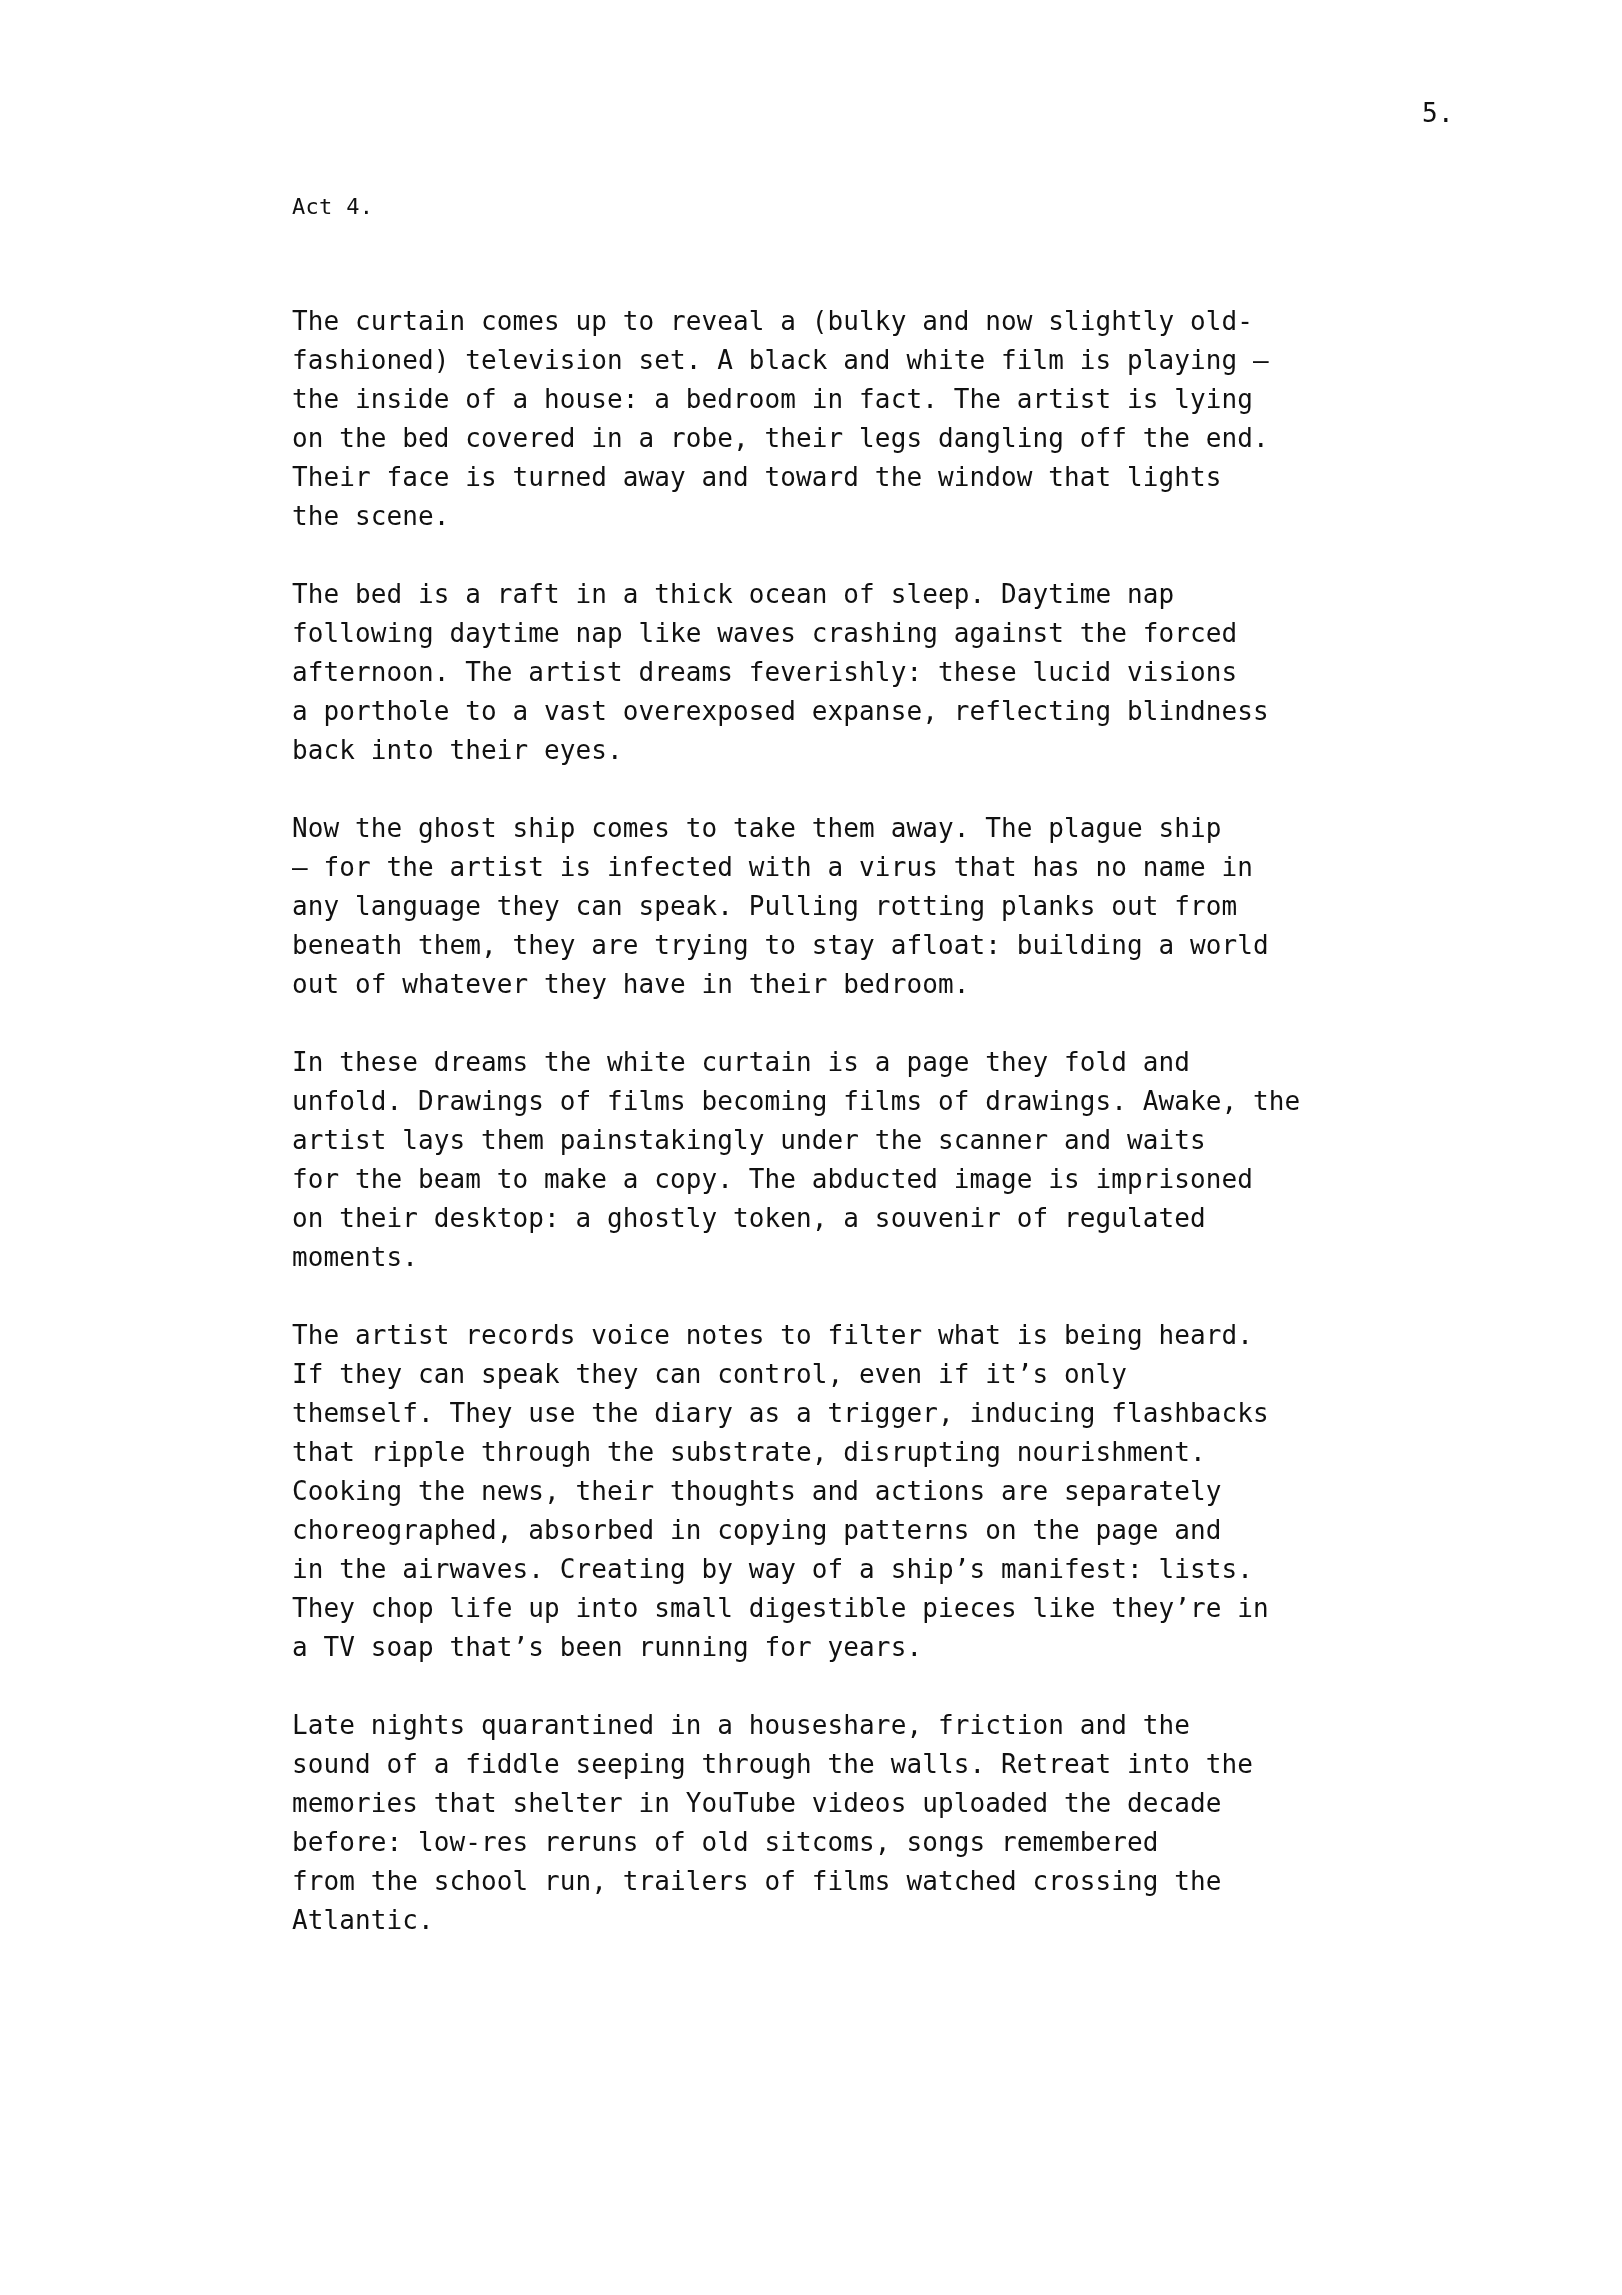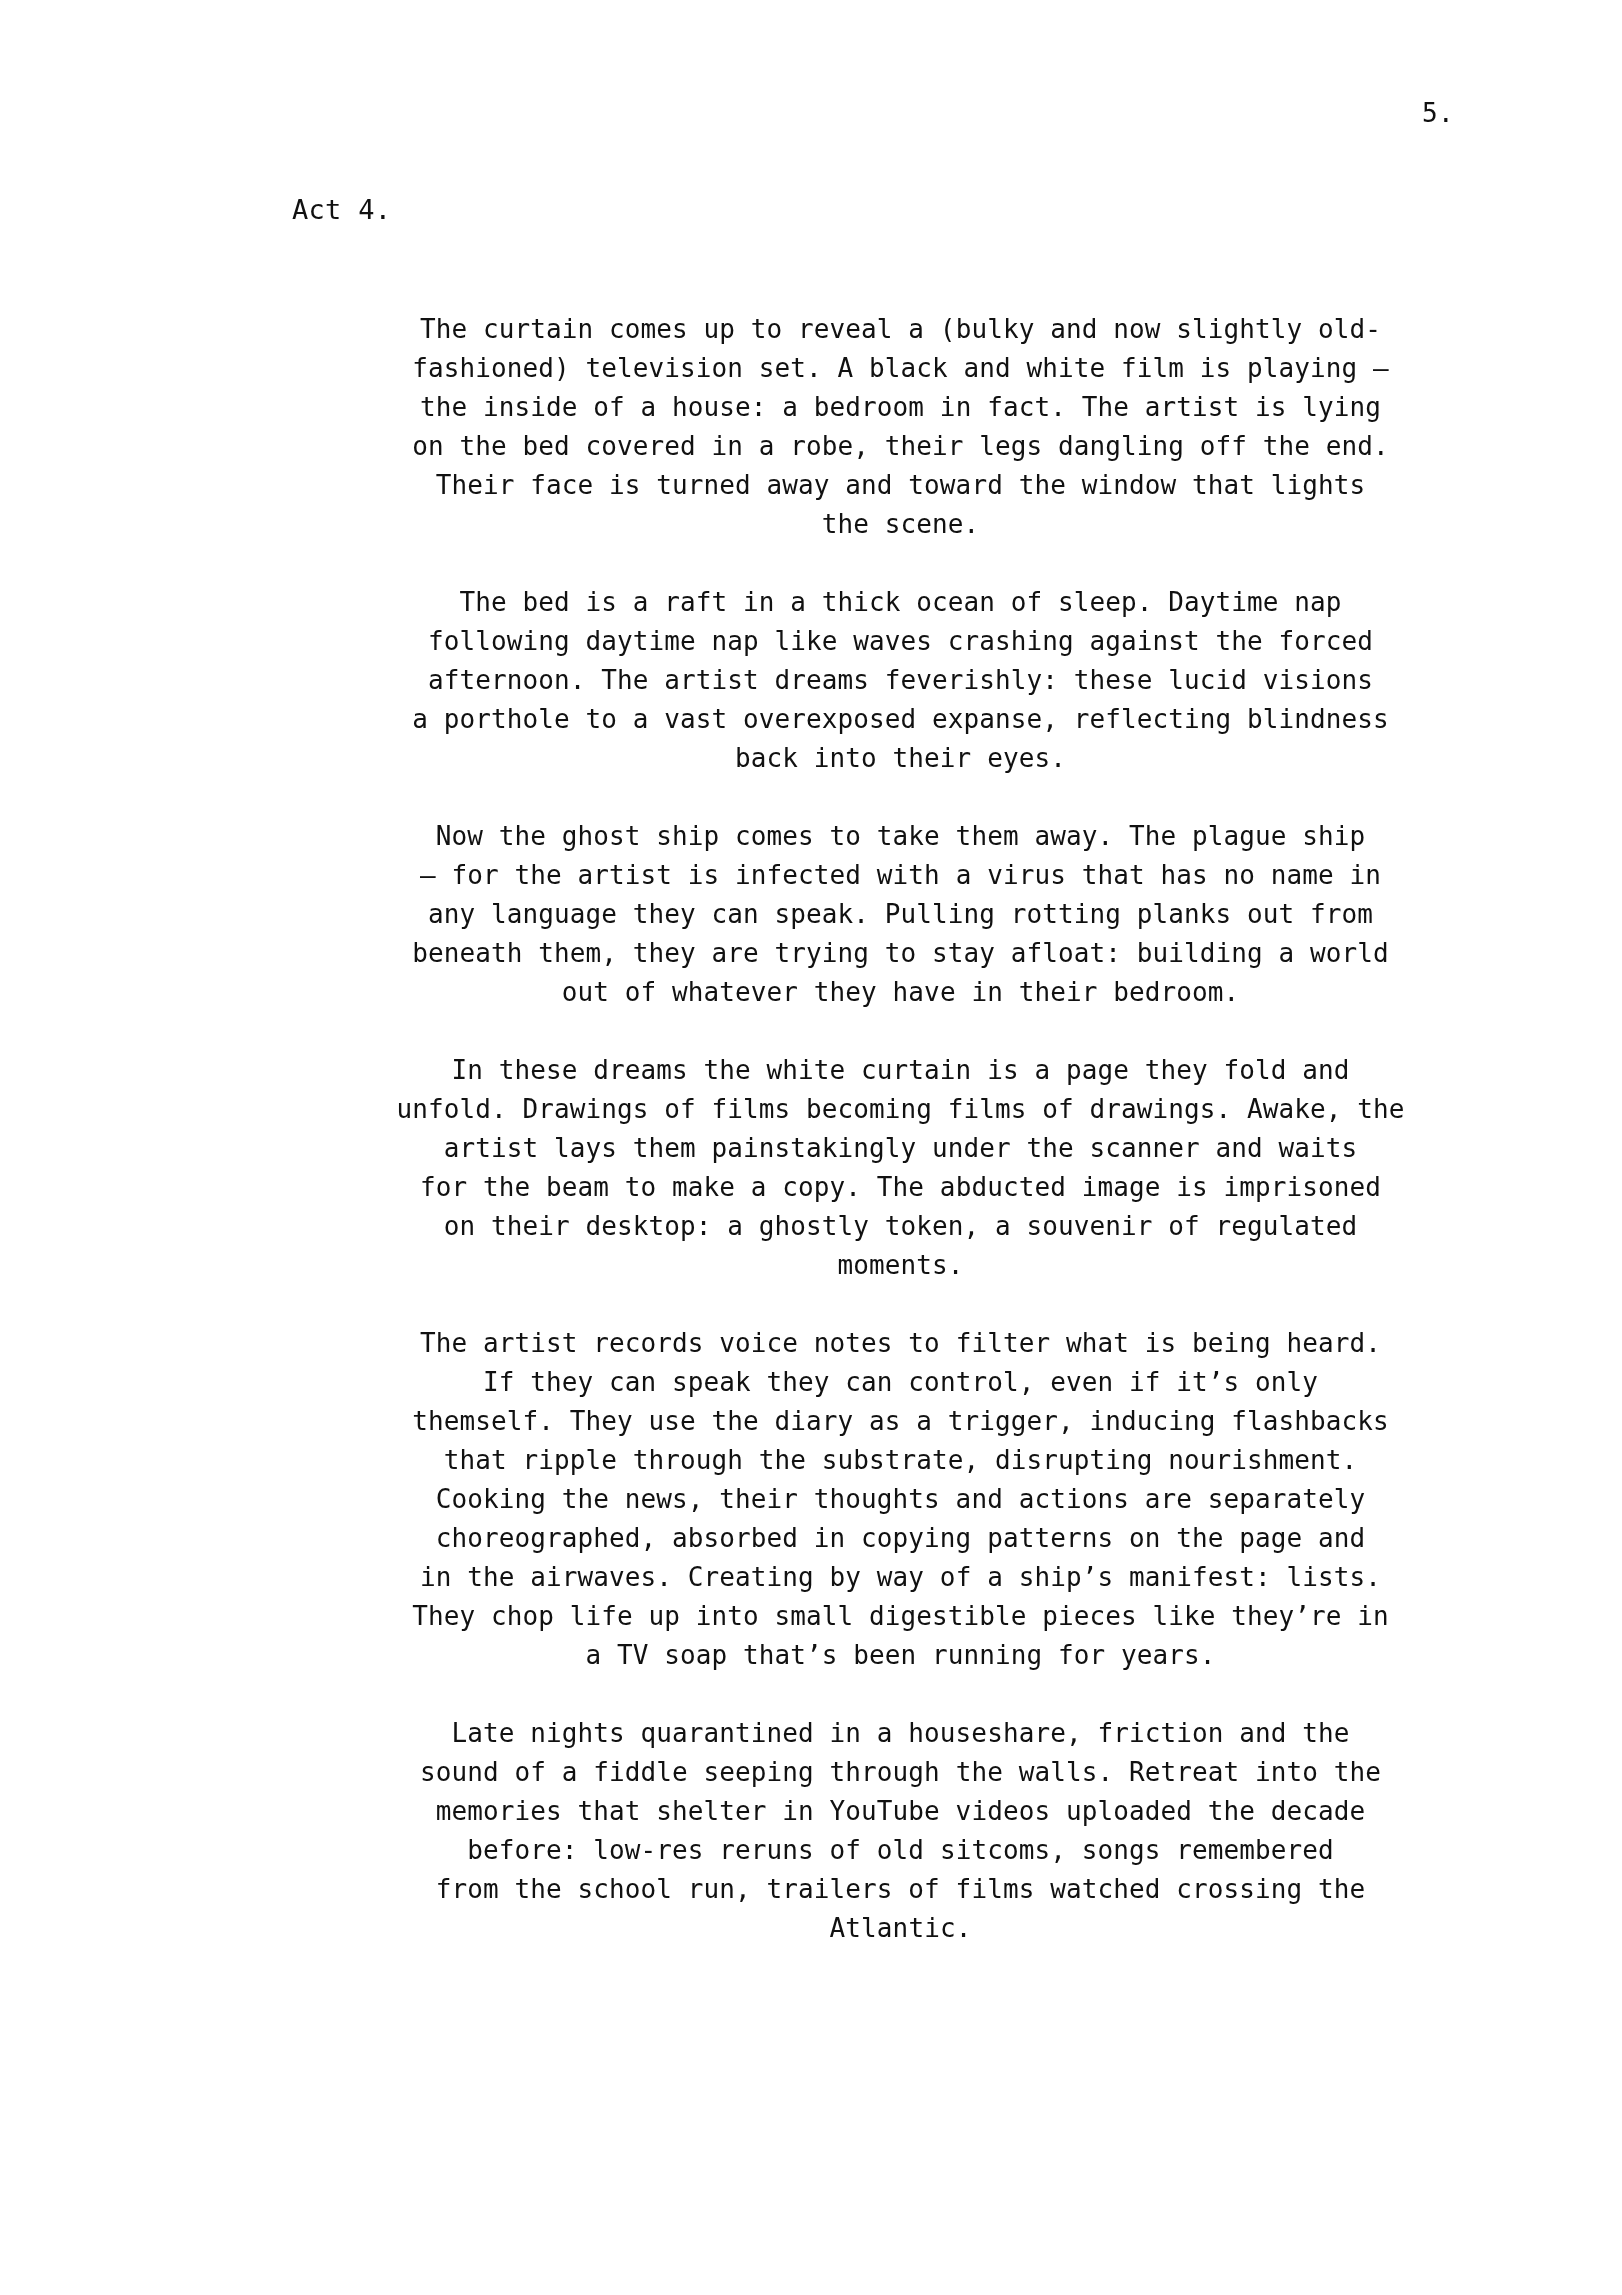--- a/index.html
+++ b/index.html
@@ -25,37 +25,36 @@
     letter-spacing: 0.3px;
     color: #111111;
   }
   .content {
     position: absolute;
     left: 292px;
     top: 190px;
     width: 1217px;
   }
   .scene-heading {
-    font-size: 27px;
+    font-size: 22px;
     line-height: 1.5;
     letter-spacing: 0.3px;
     margin: 0 0 0 0;
     color: #111111;
   }
   .para-block {
     margin-top: 79px;
   }
   p.para {
     font-size: 26px;
     line-height: 39px;
     letter-spacing: 0.1px;
     margin: 0 0 39px 0;
     color: #111111;
     white-space: pre-wrap;
-    text-align: center;
   }
   p.para:last-child {
     margin-bottom: 0;
   }
 </style>
 </head>
 <body>
 
 <div class="page">
 

